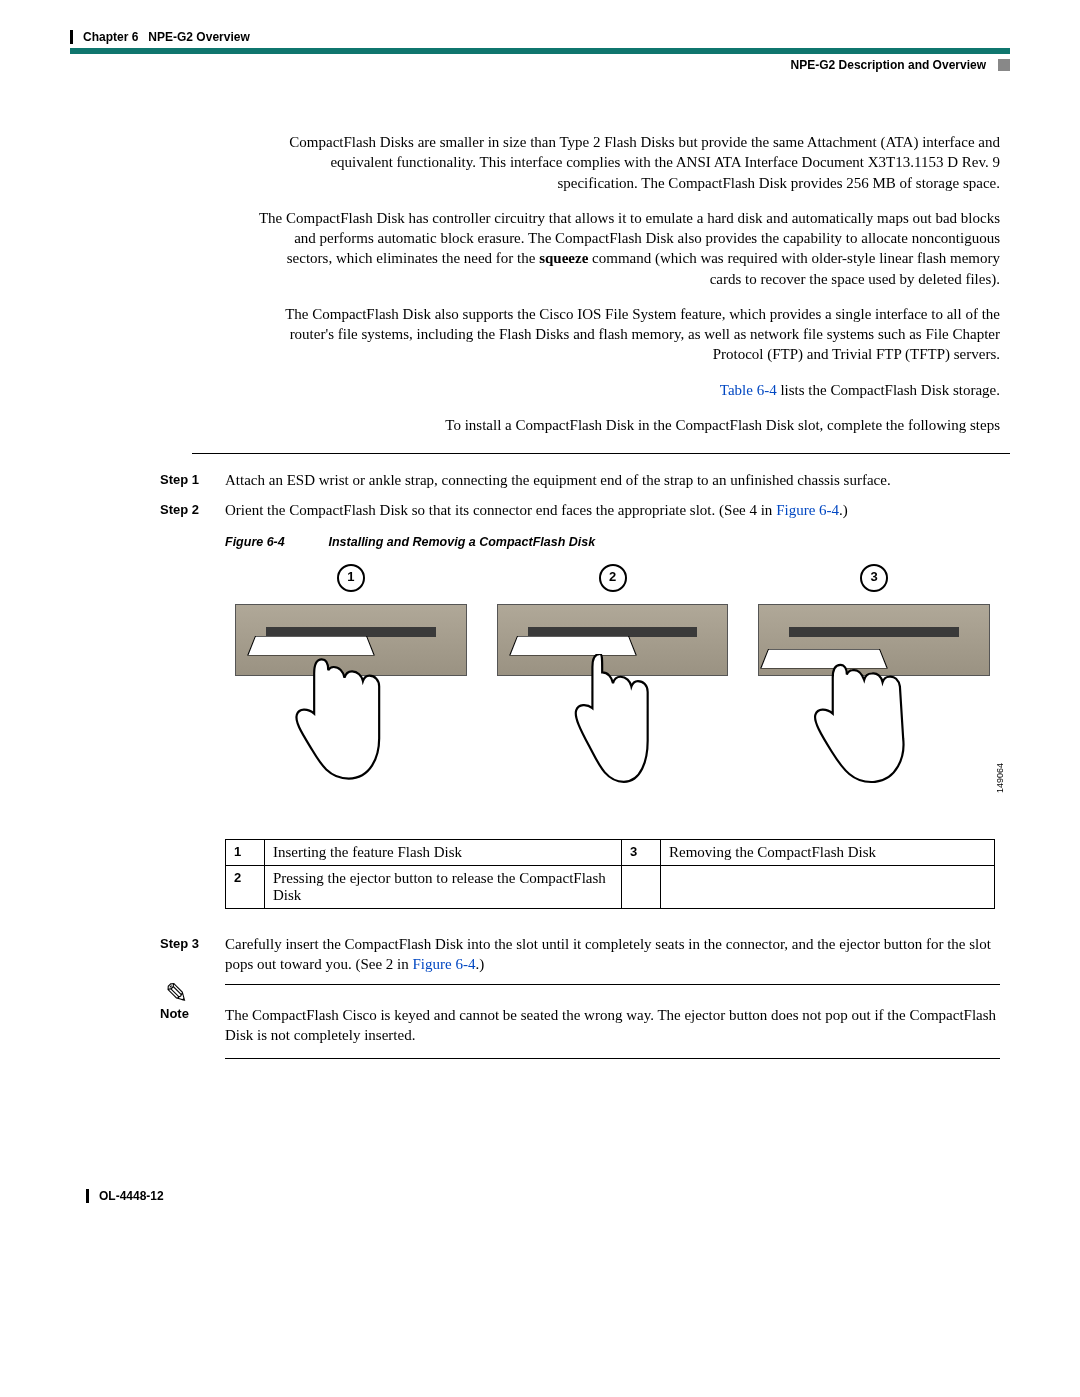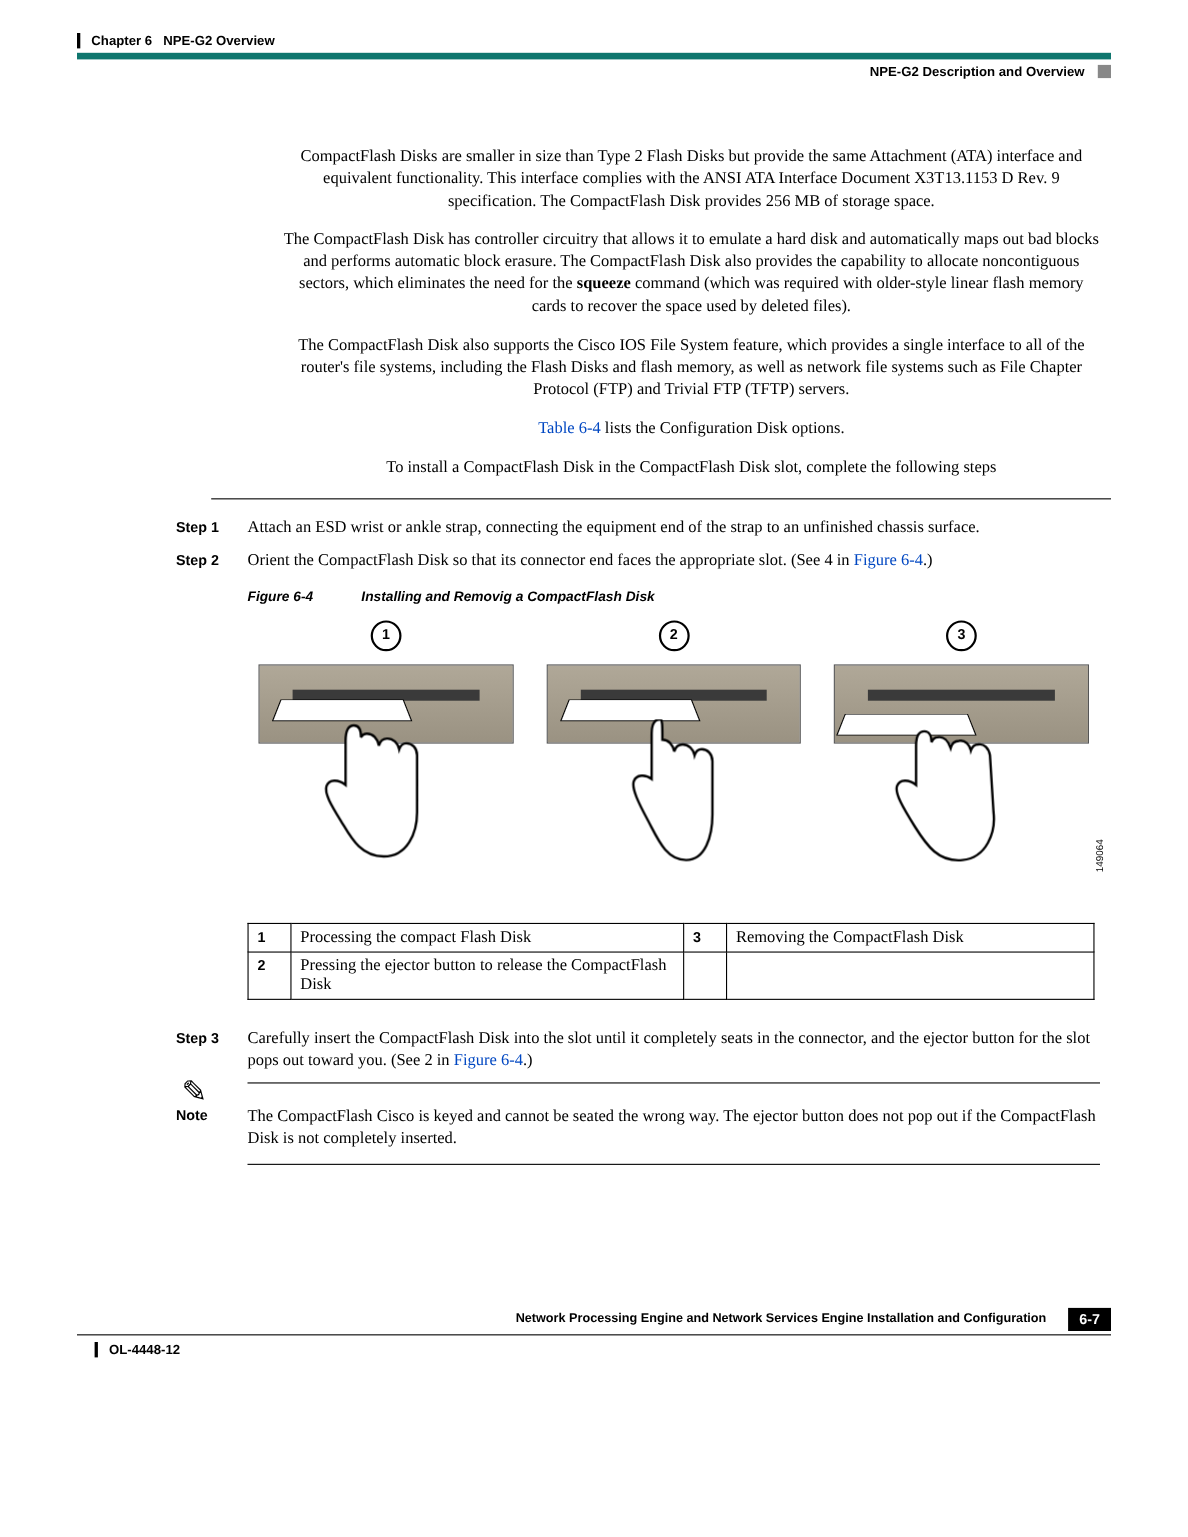--- a/index.html
+++ b/index.html
@@ -50,21 +50,21 @@
     background: #888;
     margin-left: 12px;
   }
   .content-block {
     margin-left: 155px;
     margin-right: 10px;
   }
   .para {
     margin-bottom: 10px;
     line-height: 1.35;
-    text-align: center;
+    text-align: right;
     margin-left: 32px;
   }
   .link {
     color: #0047c2;
   }
   .steps-sep {
     border: none;
     border-top: 1px solid #000;
     margin: 18px 0 16px 0;
   }
@@ -295,21 +295,21 @@
     <span class="sq"></span>
   </div>
 
   <div class="content-block">
     <p class="para">CompactFlash Disks are smaller in size than Type 2 Flash Disks but provide the same Attachment (ATA) interface and equivalent functionality. This interface complies with the ANSI ATA Interface Document X3T13.1153 D Rev. 9 specification. The CompactFlash Disk provides 256 MB of storage space.</p>
     <p class="para">
       <span>The CompactFlash Disk has controller circuitry that allows it to emulate a hard disk and automatically maps out bad blocks and performs automatic block erasure. The CompactFlash Disk also provides the capability to allocate noncontiguous sectors, which eliminates the need for the </span><b class="sans">squeeze</b><span> command (which was required with older-style linear flash memory cards to recover the space used by deleted files).</span>
     </p>
     <p class="para">The CompactFlash Disk also supports the Cisco IOS File System feature, which provides a single interface to all of the router's file systems, including the Flash Disks and flash memory, as well as network file systems such as File Chapter Protocol (FTP) and Trivial FTP (TFTP) servers.</p>
     <p class="para">
-      <span class="link">Table 6-4</span><span> lists the Configuration Disk options.</span>
+      <span class="link">Table 6-4</span><span> lists the CompactFlash Disk storage.</span>
     </p>
     <p class="para">To install a CompactFlash Disk in the CompactFlash Disk slot, complete the following steps</p>
   </div>
 
   <hr class="steps-sep wide">
 
   <div class="step-row">
     <div class="step-label">Step 1</div>
     <div class="step-text">Attach an ESD wrist or ankle strap, connecting the equipment end of the strap to an unfinished chassis surface.</div>
   </div>
@@ -357,21 +357,21 @@
           </svg>
       </div>
       <div class="imgnum">149064</div>
     </div>
   </div>
 
   <table class="legend-table">
     <tbody>
         <tr>
       <td class="num">1</td>
-      <td style="width:340px">Processing the compact Flash Disk</td>
+      <td style="width:340px">Inserting the feature Flash Disk</td>
       <td class="num">3</td>
       <td>Removing the CompactFlash Disk</td>
     </tr>
     <tr>
       <td class="num">2</td>
       <td>Pressing the ejector button to release the CompactFlash Disk</td>
       <td class="num"></td>
       <td></td>
     </tr>
   </tbody>
@@ -388,25 +388,20 @@
   <div class="note-row">
     <div class="note-icon-col">
       <div class="note-icon">✎</div>
       <div class="note-label">Note</div>
     </div>
     <div class="step-text">The CompactFlash Cisco is keyed and cannot be seated the wrong way. The ejector button does not pop out if the CompactFlash Disk is not completely inserted.</div>
   </div>
   <hr class="note-bottom-rule">
 
   <div class="footer">
-    <div class="footer-title-row">
-      <span>Network Processing Engine and Network Services Engine Installation and Configuration</span>
-      <span class="gap"></span>
-      <span class="pagebox">6-7</span>
-    </div>
     <div class="footer-bottom-row">
       <div class="left">
         <span class="bar"></span>
         <span>OL-4448-12</span>
       </div>
       <div></div>
     </div>
   </div>
 
 </div>

